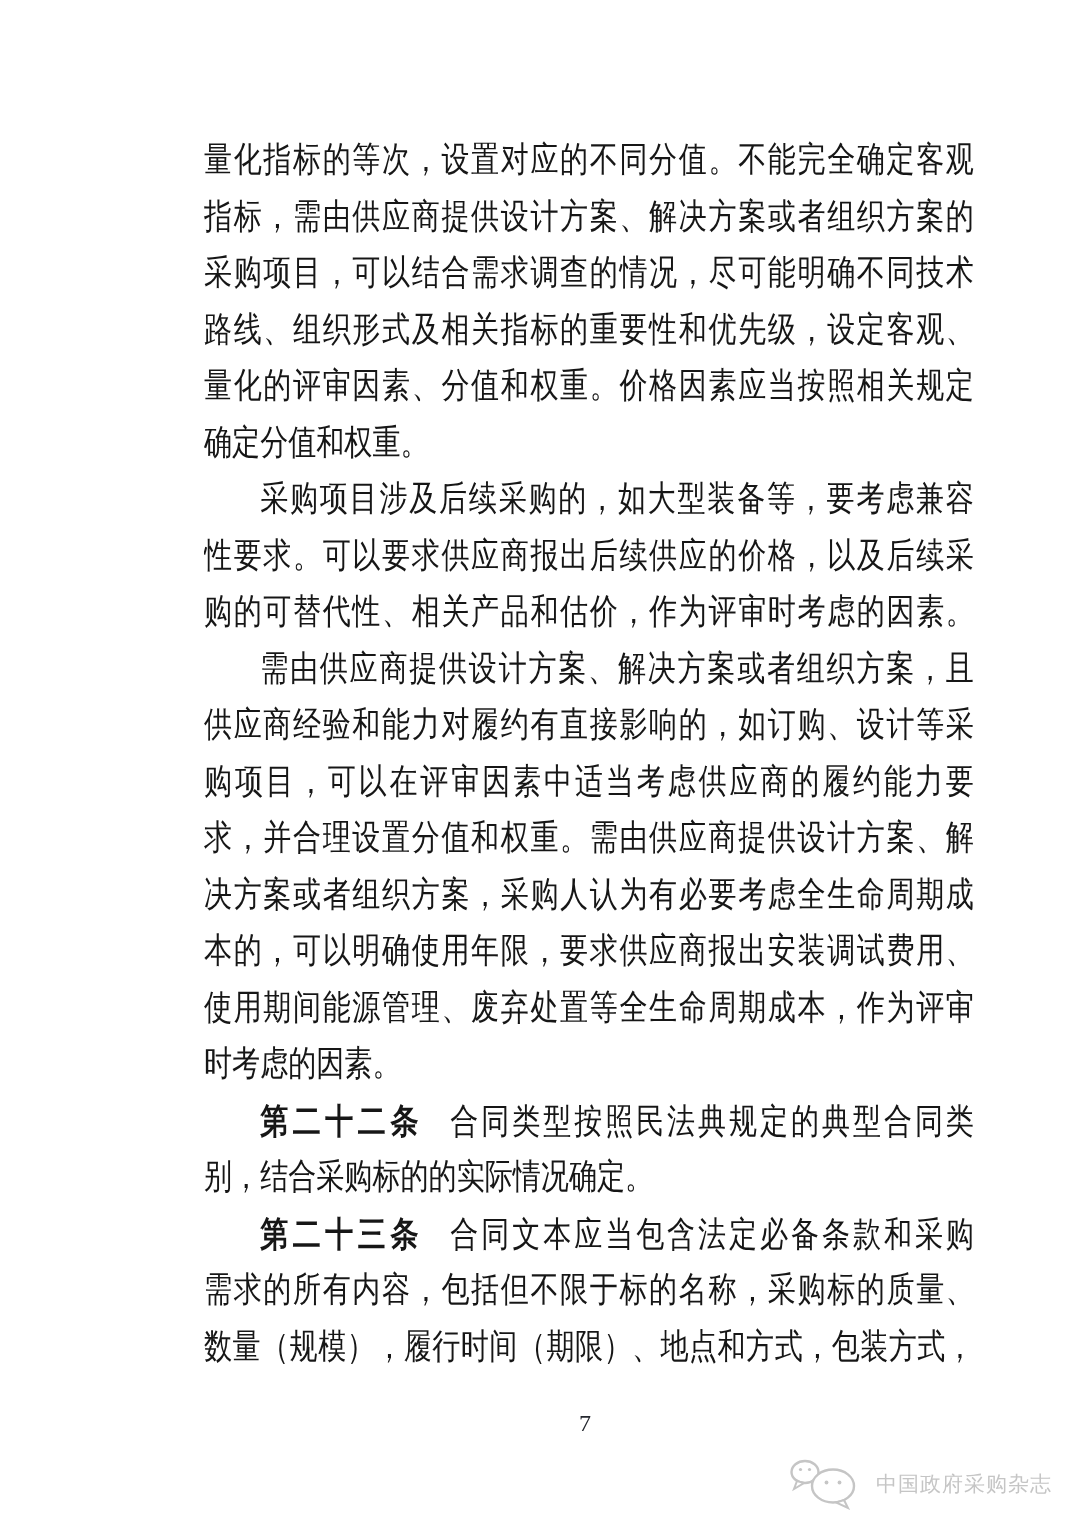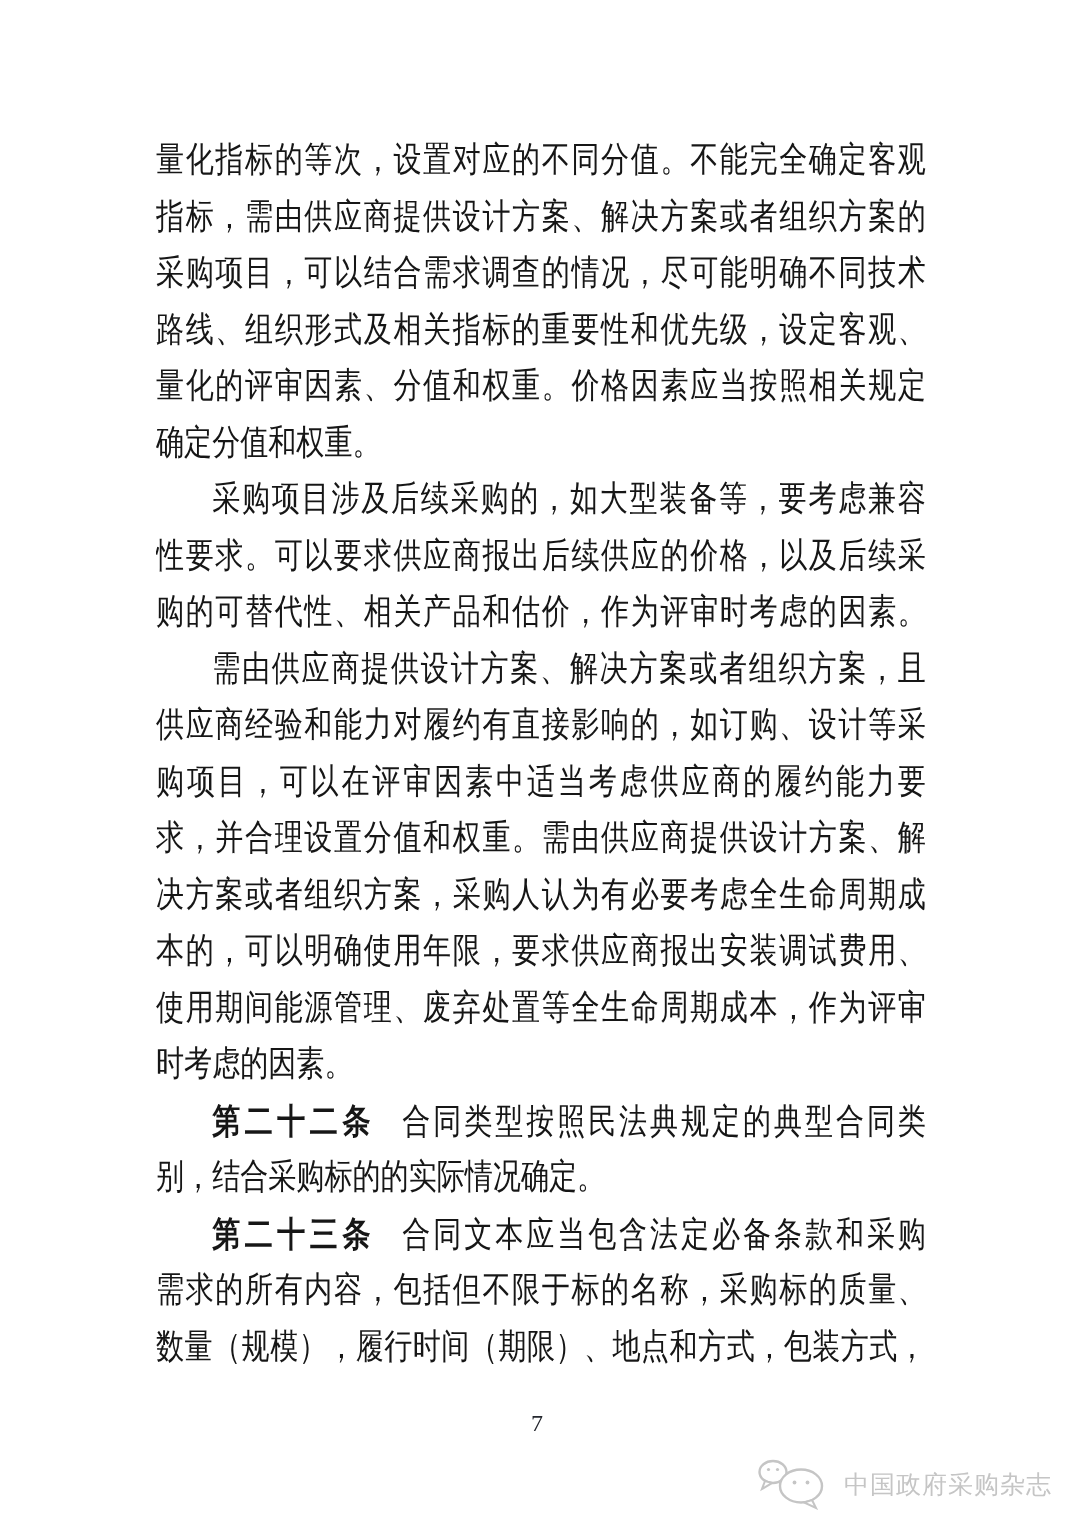--- a/index.html
+++ b/index.html
@@ -12,20 +12,21 @@
     width: 1080px;
     height: 1528px;
     position: relative;
     overflow: hidden;
     font-family: "Liberation Serif", "DejaVu Serif", serif;
   }
   .page {
     position: absolute;
     inset: 0;
     background: #ffffff;
+    margin-left: 48px;
   }
   
   .text-block {
     position: absolute;
     left: 156px;
     top: 132px;
     width: 960px;
     transform: scaleX(0.802);
     transform-origin: 0 0;
     color: #161616;
@@ -64,21 +65,21 @@
     font-family: "Liberation Serif", "DejaVu Serif", serif;
   }
   .watermark {
     position: absolute;
     top: 1458px;
     right: 28px;
     display: flex;
     align-items: center;
     gap: 10px;
     color: #c5c5c5;
-    font-size: 25px;
+    font-size: 21px;
     font-family: "Liberation Sans", "DejaVu Sans", sans-serif;
     text-shadow: 2px 2px 0 #ffffff;
     letter-spacing: 1px;
     user-select: none;
   }
   .watermark svg {
     display: block;
   }
 </style>
 </head>

